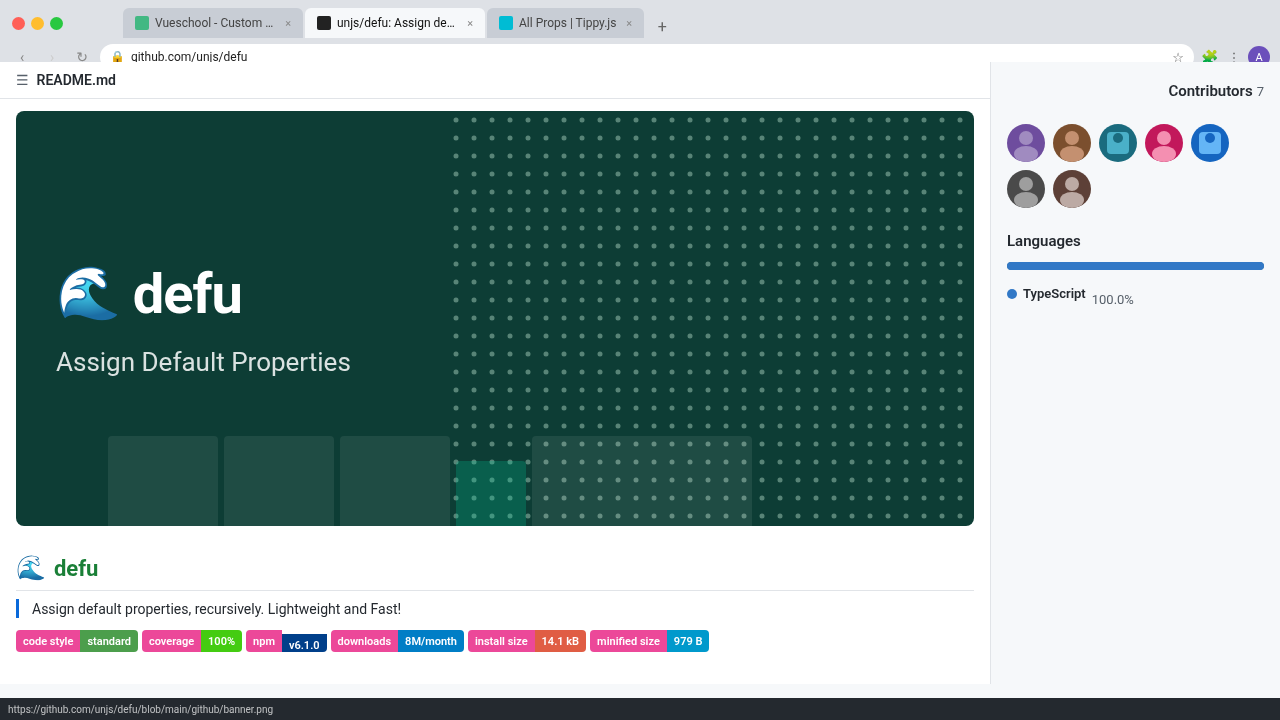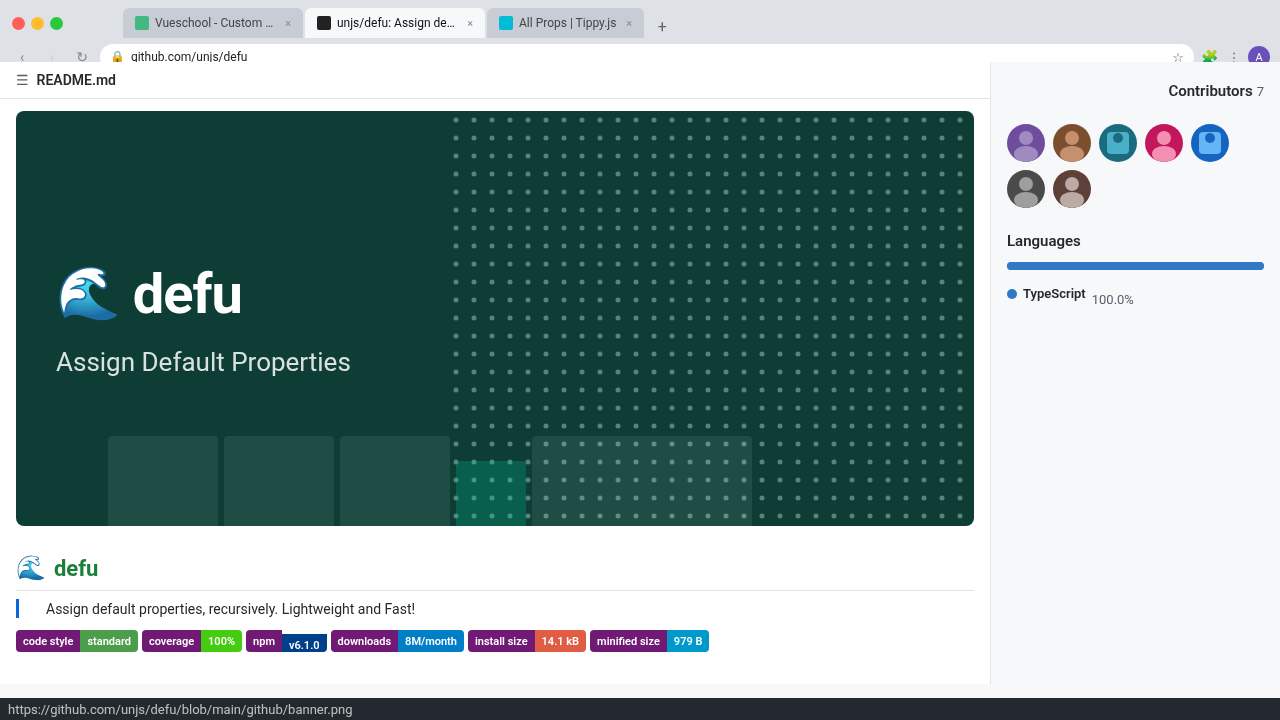--- a/index.html
+++ b/index.html
@@ -52,27 +52,27 @@
 
     
     .dots-pattern { width: 100%; height: 100%; }
 
     
     .project-section { padding: 16px 16px 0; }
     .project-title-row { display: flex; align-items: center; gap: 8px; margin-bottom: 4px; }
     .project-logo { font-size: 24px; }
     .project-name { font-size: 22px; font-weight: 700; color: #1a7f37; text-decoration: none; }
     .project-divider { border: none; border-top: 1px solid #e1e4e8; margin: 8px 0; }
-    .project-description-block { border-left: 3px solid #0969da; padding-left: 27px; margin-bottom: 12px; }
+    .project-description-block { border-left: 3px solid #0969da; padding-left: 13px; margin-bottom: 12px; }
     .project-description { font-size: 14px; color: #24292f; }
 
     
     .badges-row { display: flex; flex-wrap: wrap; gap: 4px; align-items: center; }
     .badge-group { display: flex; align-items: center; height: 22px; border-radius: 4px; overflow: hidden; font-size: 11px; font-weight: 600; }
-    .badge-label { background: #701a75; color: white; padding: 0 7px; height: 100%; display: flex; align-items: center; }
+    .badge-label { background: #ec4899; color: white; padding: 0 7px; height: 100%; display: flex; align-items: center; }
     .badge-value { padding: 0 7px; height: 100%; display: flex; align-items: center; color: white; }
     .badge-green { background: #4c9e4c; }
     .badge-blue-light { background: #007ec6; }
     .badge-orange { background: #e05d44; }
     .badge-bright-green { background: #44cc11; }
     .badge-teal { background: #0099cc; text-align: right; }
 
     
     .sidebar { width: 290px; background: #f6f8fa; border-left: 1px solid #e1e4e8; padding: 20px 16px; overflow-y: auto; }
     .sidebar-section { margin-bottom: 24px; }
@@ -84,21 +84,21 @@
     
     .language-bar { height: 8px; border-radius: 6px; background: #3572A5; margin-bottom: 10px; overflow: hidden; }
     .language-bar-fill { height: 100%; background: #3178c6; border-radius: 6px; }
     .language-item { display: flex; align-items: center; gap: 6px; font-size: 13px; color: #24292f; }
     .lang-dot { width: 10px; height: 10px; border-radius: 50%; }
     .lang-name { font-weight: 600; }
     .lang-pct { color: #57606a; margin-top: 12px; }
 
     
     .status-bar { position: fixed; bottom: 0; left: 0; right: 0; height: 22px; background: #24292f; display: flex; align-items: center; padding: 0 8px; }
-    .status-text { font-size: 13px; color: rgba(255,255,255,0.7); }
+    .status-text { font-size: 10px; color: rgba(255,255,255,0.7); }
   </style>
 </head>
 <body>
 
 <div class="browser-chrome">
   <div style="display:flex; align-items:center; padding: 8px 12px 2px; gap: 60px;">
     <div style="display:flex; gap:6px; align-items:center;">
       <div class="traffic-dot traffic-red"></div>
       <div class="traffic-dot traffic-yellow"></div>
       <div class="traffic-dot traffic-green"></div>

